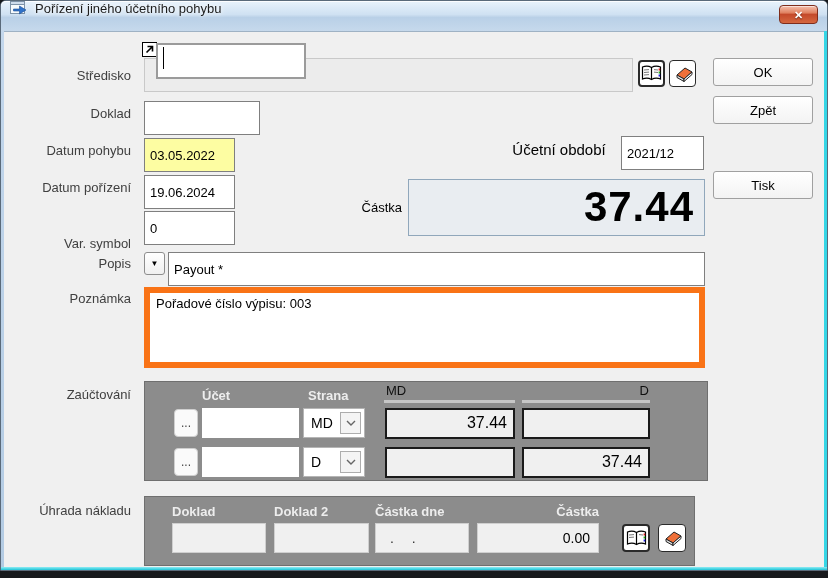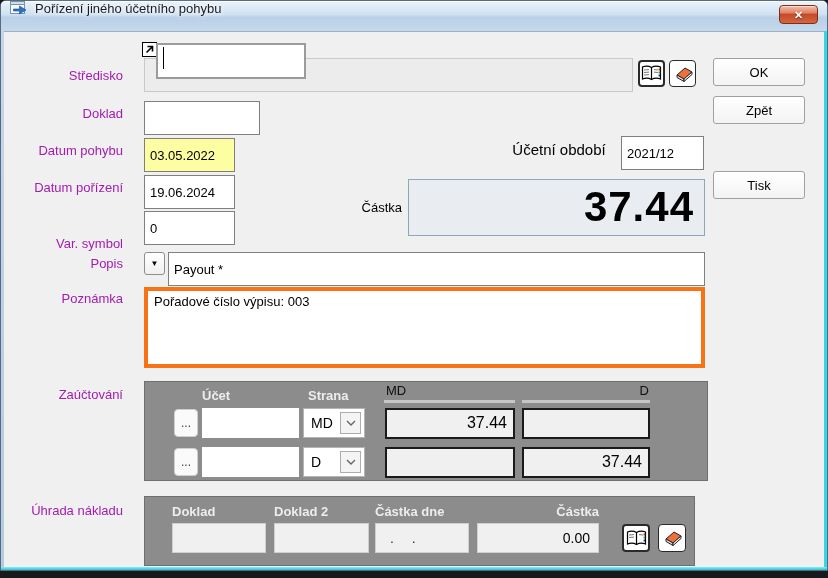--- a/index.html
+++ b/index.html
@@ -34,29 +34,29 @@
     text-shadow:0 1px 1px #6d220f;cursor:pointer;padding:0;
   }
   .content{
     position:absolute;left:3px;top:30px;width:822px;height:535px;
     background:#f0f0f0;border-top:1px solid #9fb2c4;
   }
   .edge-right{position:absolute;top:30px;right:0;width:3px;bottom:3px;background:#35d6e6;}
   .bottom-accent{position:absolute;left:0;right:0;bottom:0;height:3px;
     background:linear-gradient(#8fecf4,#1ec5d8);}
   
-  .lbl{position:absolute;font-size:13px;color:#a21caf;text-align:right;width:116px;left:3px;}
+  .lbl{position:absolute;font-size:13px;color:#404040;text-align:right;width:116px;left:11px;}
   .field{
     position:absolute;box-sizing:border-box;background:#fff;
     border:1px solid #7f7f7f;font-size:13px;color:#000;padding:16px 5px;
     font-family:"Liberation Sans","DejaVu Sans",sans-serif;
   }
   input.field{outline:none;}
   .btn{
-    position:absolute;left:709px;width:92px;height:28px;box-sizing:border-box;
+    position:absolute;left:709px;width:100px;height:28px;box-sizing:border-box;
     background:linear-gradient(#ffffff,#f3f3f3);
     border:1px solid #a0a0a0;border-radius:3px;
     font-size:13px;color:#000;cursor:pointer;
     font-family:"Liberation Sans","DejaVu Sans",sans-serif;
   }
   .icon-btn{
     position:absolute;box-sizing:border-box;background:#fff;
     border:2px solid #2a2a2a;border-radius:4px;cursor:pointer;padding:0;
     display:flex;align-items:center;justify-content:center;
   }
@@ -88,21 +88,21 @@
   }
   .popis-drop{
     position:absolute;left:140px;top:220px;width:21px;height:23px;box-sizing:border-box;
     background:linear-gradient(#ffffff,#f0f0f0);border:1px solid #8d8d8d;border-radius:3px;
     font-size:8px;color:#000;text-align:center;line-height:20px;cursor:pointer;padding:0;
   }
   .lbl-popis{top:224px;}   .f-popis{left:164px;top:220px;width:537px;height:23px;}
   .lbl-poznamka{top:259px;}
   .f-poznamka{
     position:absolute;left:140px;top:255px;width:561px;height:81px;box-sizing:border-box;
-    background:#fff;border:4px solid #f97316;resize:none;outline:none;
+    background:#fff;border:6px solid #f97316;resize:none;outline:none;
     font-size:13px;color:#000;padding:3px 6px;
     font-family:"Liberation Sans","DejaVu Sans",sans-serif;
   }
   
   .panel{position:absolute;background:#8c8c8c;border:1px solid #6f6f6f;box-sizing:border-box;}
   .panel-zauct{left:140px;top:349px;width:564px;height:100px;}
   .lbl-zauct{top:355px;}
   .panel-uhrada{left:140px;top:464px;width:551px;height:70px;}
   .lbl-uhrada{top:471px;}
   .ph{position:absolute;font-size:13px;color:#ededed;font-weight:bold;}  

